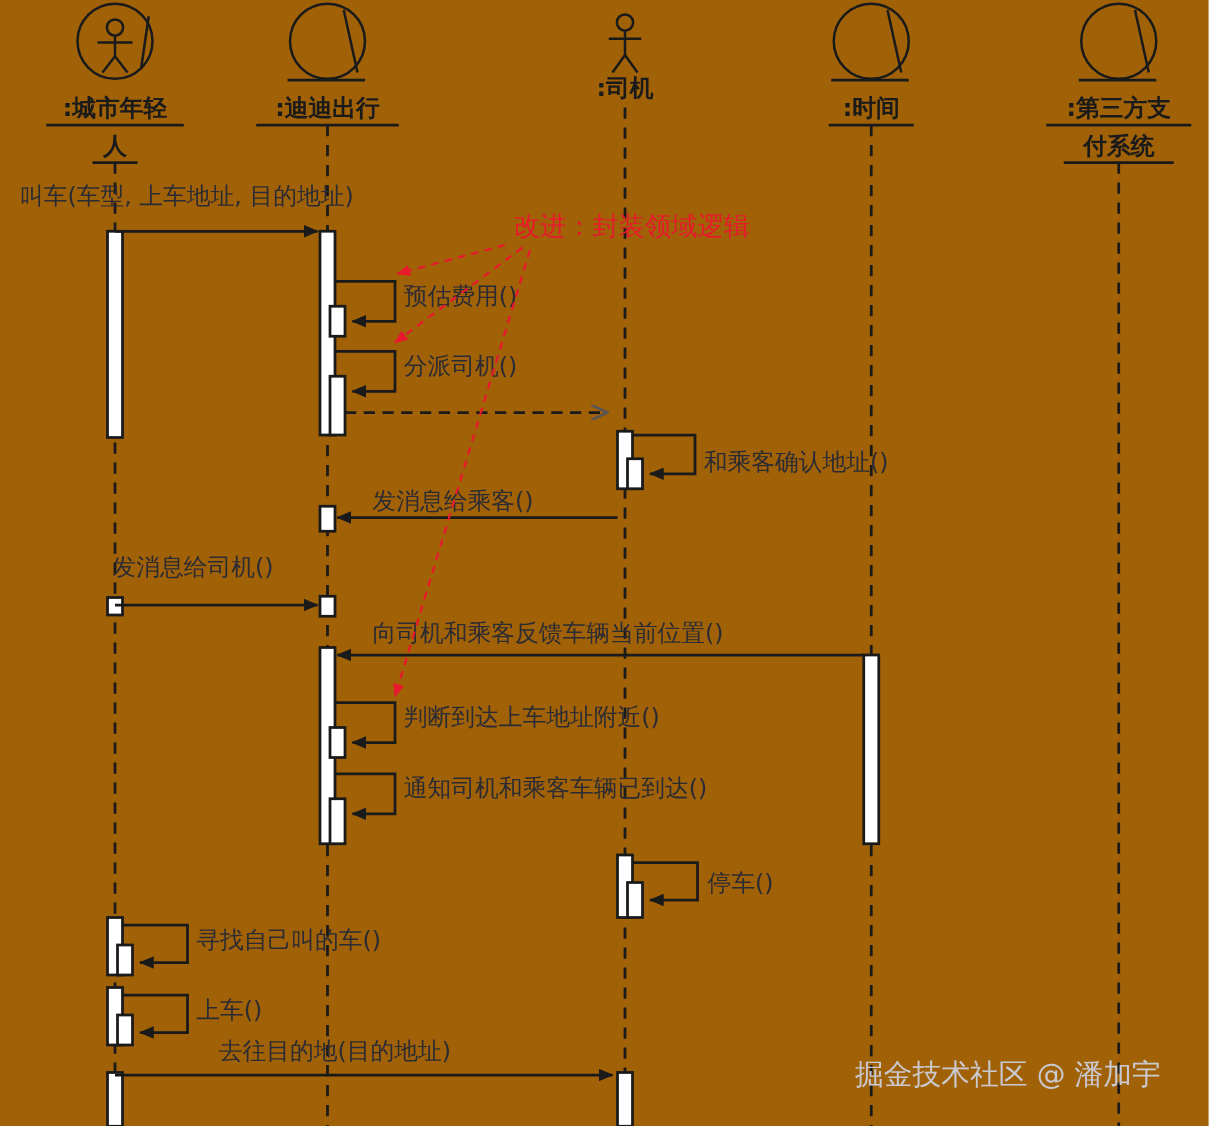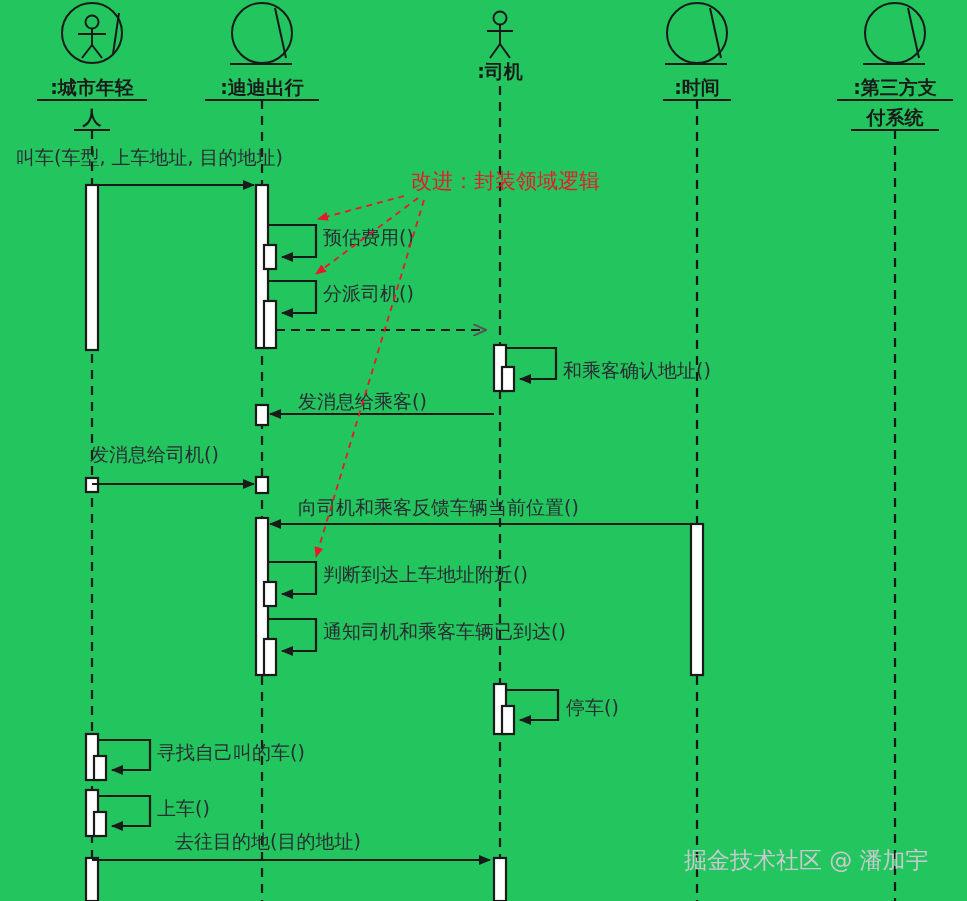--- a/index.html
+++ b/index.html
@@ -7,21 +7,21 @@
     padding: 0;
     background: #ffffff;
   }
   body {
     font-family: "DejaVu Sans", "Liberation Sans", sans-serif;
   }
   #diagram-root {
     position: relative;
     width: 967px;
     height: 901px;
-    background: #22c55e;
+    background: #a16207;
     overflow: hidden;
   }
   svg.diagram-canvas {
     position: absolute;
     left: 0;
     top: 0;
     width: 967px;
     height: 901px;
   }
   .lifeline-dash {

